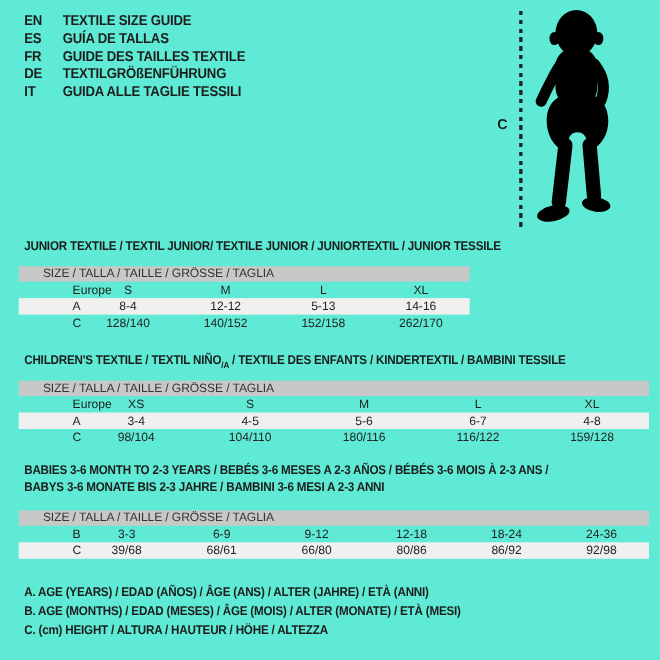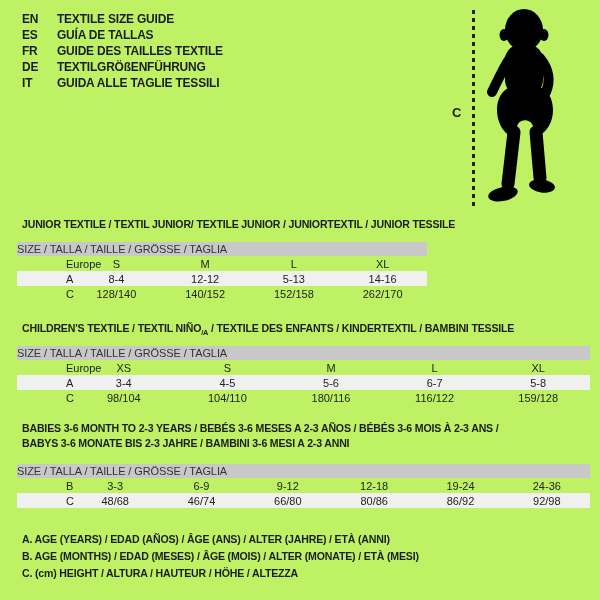--- a/index.html
+++ b/index.html
@@ -1,33 +1,33 @@
 <!DOCTYPE html>
 <html><head>
 <meta charset="utf-8">
 <style>
   html,body{margin:0;padding:0;background:#fff;}
   #canvas{
-    position:relative;width:600px;height:600px;background:#bef264;
+    position:relative;width:600px;height:600px;background:#5eead4;
     font-family:"Liberation Sans",sans-serif;color:#1c1c1c;overflow:hidden;
   }
   .condensed{transform:scaleX(0.92);transform-origin:0 0;}
   
   .lang-block{position:absolute;left:22px;top:10px;font-size:13px;font-weight:700;letter-spacing:-0.2px;}
   .lang-row{display:grid;grid-template-columns:38px auto;height:16px;align-items:center;white-space:nowrap;}
   
   .measure-line{position:absolute;left:472px;top:10px;width:3px;height:197px;
     background:repeating-linear-gradient(to bottom,#222 0 4px,transparent 4px 8px);}
   .measure-label{position:absolute;left:452px;top:105px;font-size:13px;font-weight:700;}
   .baby{position:absolute;left:480px;top:6px;}
   
   .sec-title{position:absolute;left:22px;font-size:11.5px;font-weight:700;letter-spacing:-0.2px;white-space:nowrap;line-height:15px;}
   
   .size-table{position:absolute;left:17px;}
-  .t-header{background:#c8c8c8;height:14px;line-height:14px;padding-left:0;font-size:11px;color:#333;letter-spacing:-0.1px;}
+  .t-header{background:#c8c8c8;height:14px;line-height:14px;padding-left:22px;font-size:11px;color:#333;letter-spacing:-0.1px;}
   .t-row{display:grid;height:15px;align-items:center;font-size:11px;color:#222;}
   .t-row.alt{background:#f0f0f0;}
   .cols4{grid-template-columns:55px repeat(4,1fr);}
   .cols5{grid-template-columns:55px repeat(5,1fr);}
   .cols6{grid-template-columns:55px repeat(6,1fr);}
   .t-label{padding-left:6px;text-align:left;margin-left:43px;}
   .t-cell{text-align:center;}
   sub.tsub{font-size:8px;}
   
   .notes{position:absolute;left:22px;top:531px;font-size:11.5px;font-weight:700;letter-spacing:-0.2px;line-height:17px;white-space:nowrap;}
@@ -118,21 +118,21 @@
       <span class="t-cell">M</span>
       <span class="t-cell">L</span>
       <span class="t-cell">XL</span>
     </div>
     <div class="t-row cols5 alt">
       <span class="t-label">A</span>
       <span class="t-cell">3-4</span>
       <span class="t-cell">4-5</span>
       <span class="t-cell">5-6</span>
       <span class="t-cell">6-7</span>
-      <span class="t-cell">5-8</span>
+      <span class="t-cell">4-8</span>
     </div>
     <div class="t-row cols5">
       <span class="t-label">C</span>
       <span class="t-cell">98/104</span>
       <span class="t-cell">104/110</span>
       <span class="t-cell">180/116</span>
       <span class="t-cell">116/122</span>
       <span class="t-cell">159/128</span>
     </div>
   </div>
@@ -142,27 +142,27 @@
     <div>BABYS 3-6 MONATE BIS 2-3 JAHRE / BAMBINI 3-6 MESI A 2-3 ANNI</div>
   </div>
   <div class="size-table" style="top:464px;width:573px;">
     <div class="t-header">SIZE / TALLA / TAILLE / GRÖSSE / TAGLIA</div>
     <div class="t-row cols6">
       <span class="t-label">B</span>
       <span class="t-cell">3-3</span>
       <span class="t-cell">6-9</span>
       <span class="t-cell">9-12</span>
       <span class="t-cell">12-18</span>
-      <span class="t-cell">19-24</span>
+      <span class="t-cell">18-24</span>
       <span class="t-cell">24-36</span>
     </div>
     <div class="t-row cols6 alt">
       <span class="t-label">C</span>
-      <span class="t-cell">48/68</span>
-      <span class="t-cell">46/74</span>
+      <span class="t-cell">39/68</span>
+      <span class="t-cell">68/61</span>
       <span class="t-cell">66/80</span>
       <span class="t-cell">80/86</span>
       <span class="t-cell">86/92</span>
       <span class="t-cell">92/98</span>
     </div>
   </div>
 
   <div class="notes condensed">
     <div>A. AGE (YEARS) / EDAD (AÑOS) / ÂGE (ANS) / ALTER (JAHRE) / ETÀ (ANNI)</div>
     <div>B. AGE (MONTHS) / EDAD (MESES) / ÂGE (MOIS) / ALTER (MONATE) / ETÀ (MESI)</div>

